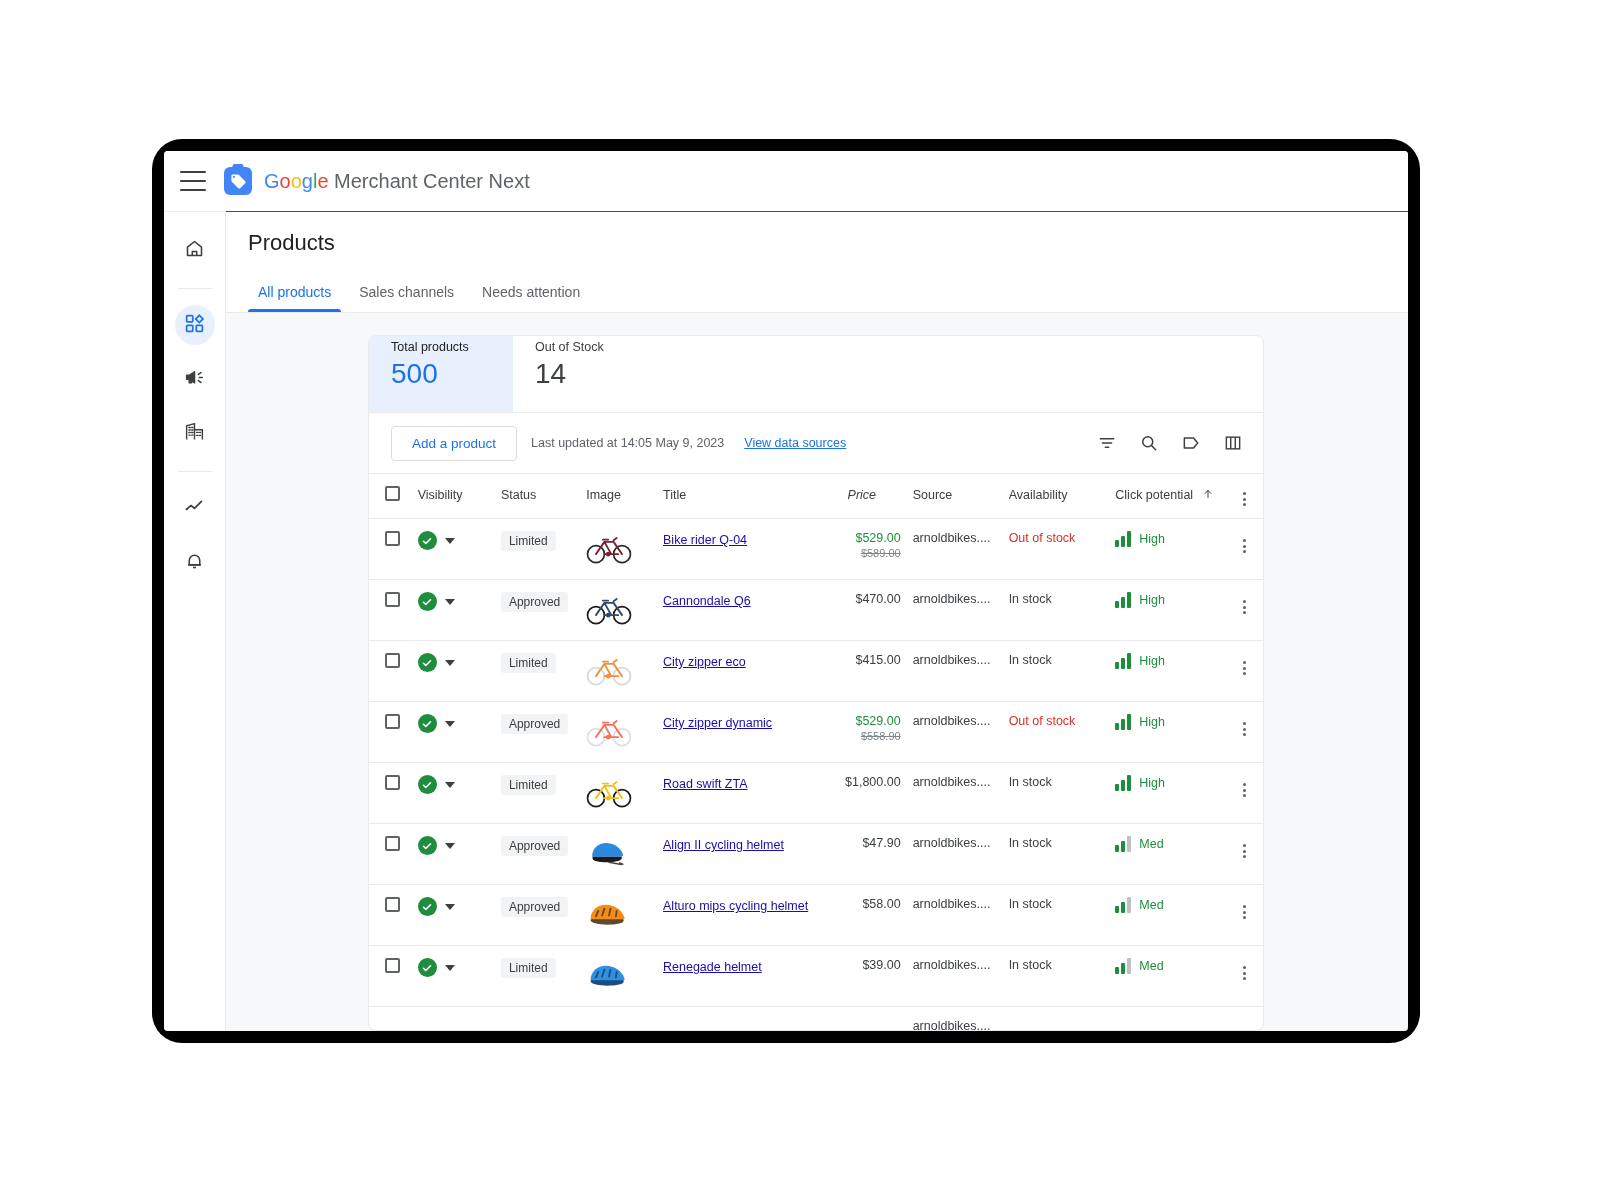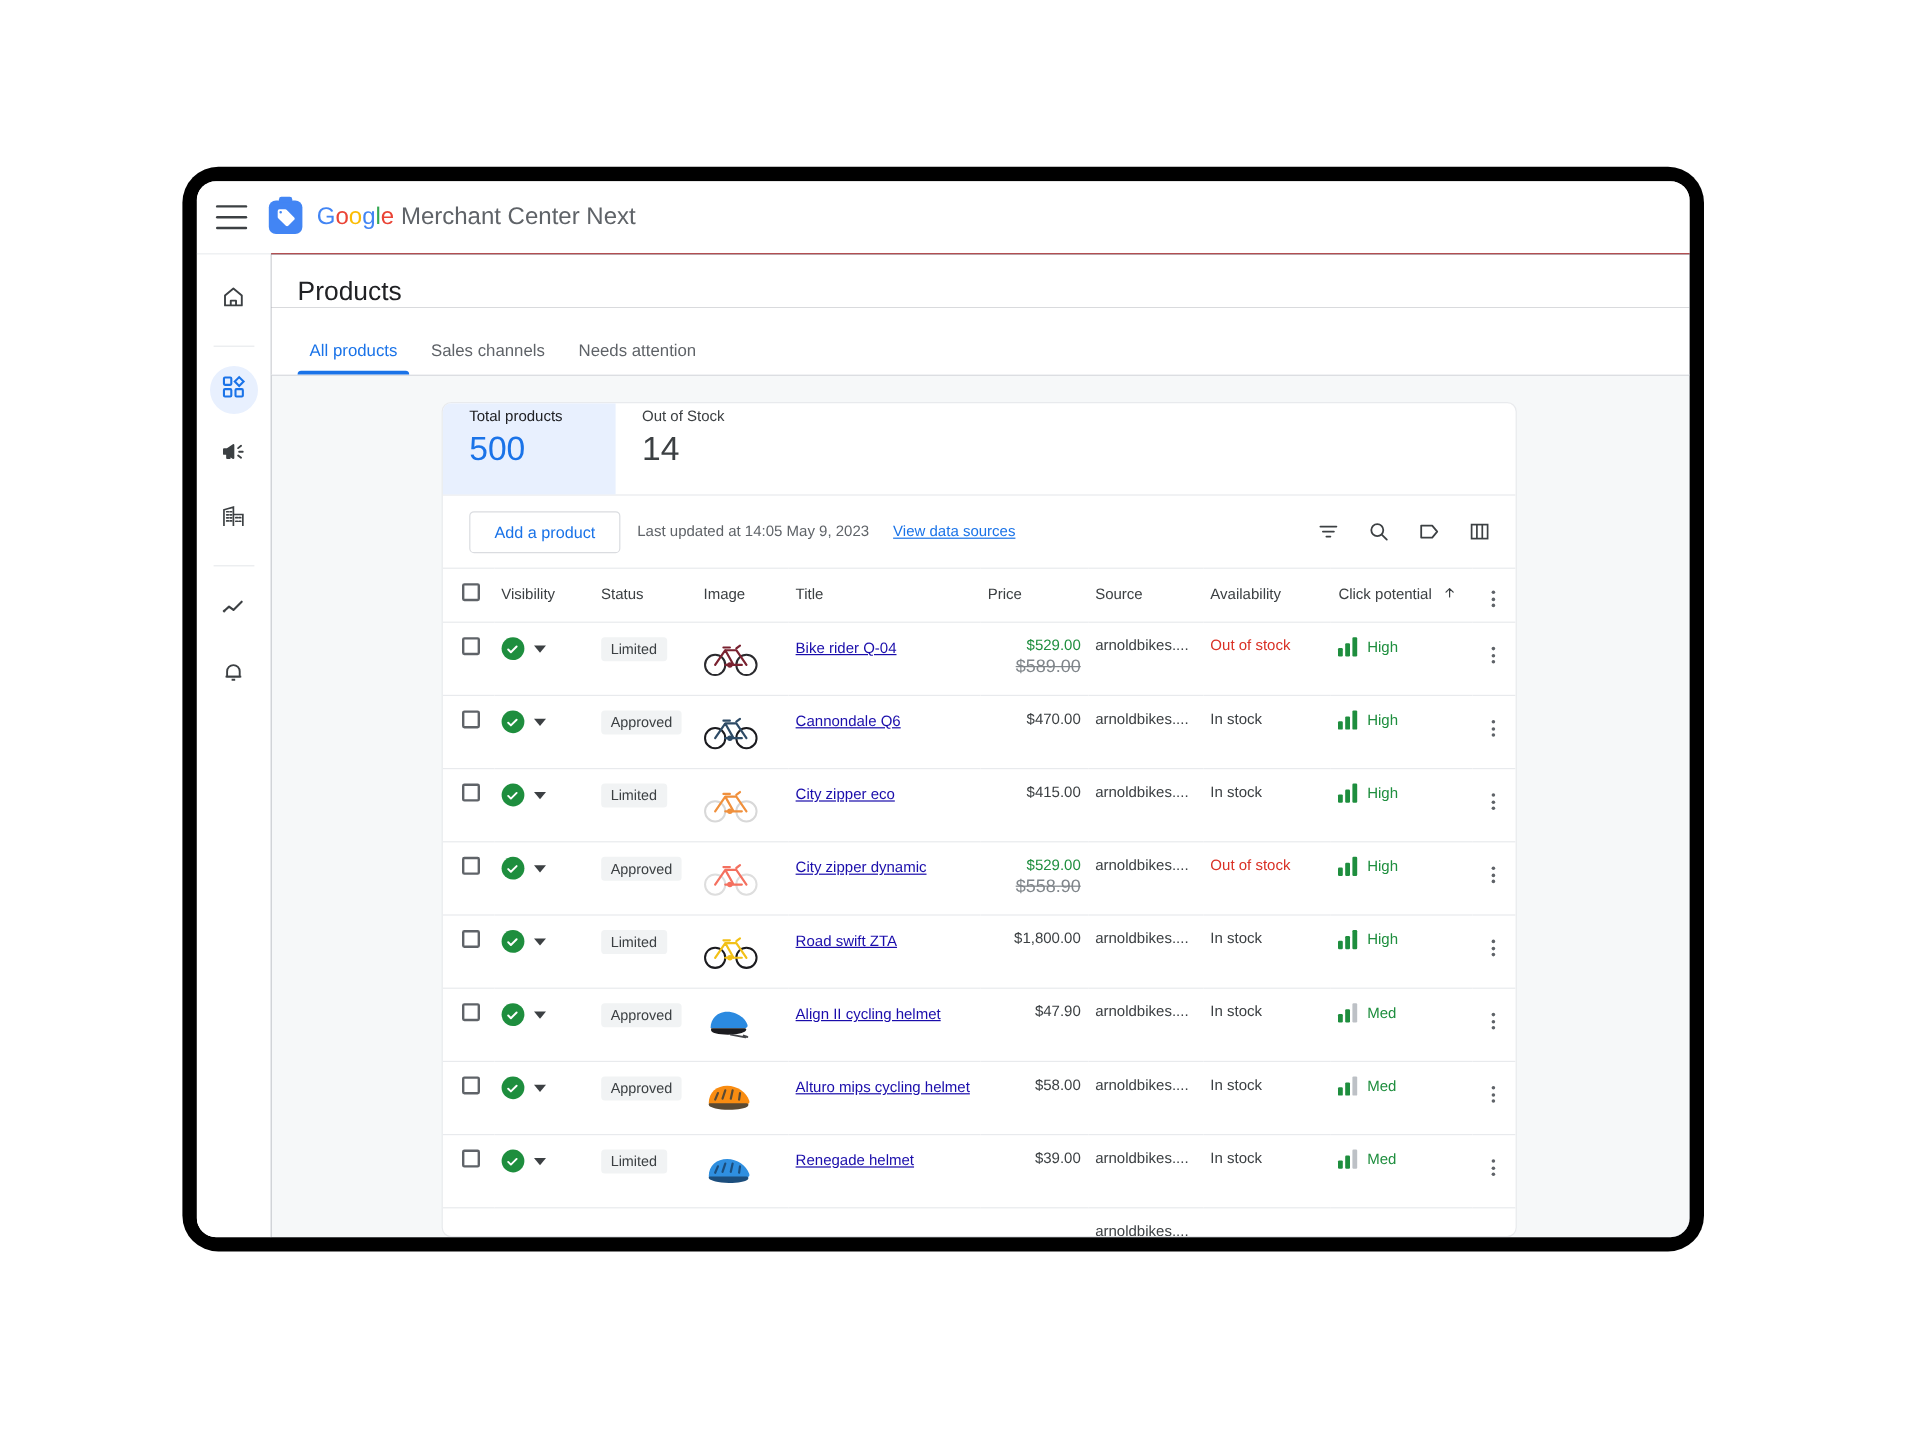--- a/index.html
+++ b/index.html
@@ -15,21 +15,21 @@
     position: absolute;
     left: 152px; top: 139px;
     width: 1268px; height: 904px;
     background: #000000;
     border-radius: 30px;
     padding: 12px;
   }
   #device-screen {
     width: 100%; height: 100%;
     background: #ffffff;
-    border-radius: 16px;
+    border-radius: 4px;
     overflow: hidden;
     position: relative;
   }
 
   
   #appbar {
     height: 60px;
     display: flex; align-items: center;
     padding: 0 18px 0 16px;
     background: #fff;
@@ -160,41 +160,41 @@
   .c-vis   { width:78px; }
   .c-status{ width:80px; }
   .c-img   { width:72px; }
   .c-title { width:150px; }
   .c-price { width:84px; text-align:right; }
   .c-source{ width:90px; }
   .c-avail { width:100px; }
   .c-click { width:110px; }
   .c-menu  { width:34px; text-align:center;}
 
-  th.c-price { text-align:left; }
+  th.c-price { text-align:center;font-style:italic; }
 
   .cb {
     width:15px; height:15px; border:2px solid #5f6368;
     border-radius:2px; display:inline-block; cursor:pointer;
   }
   .vis-cell { display:flex; align-items:center; gap:8px; }
   .check-circle {
     width:19px; height:19px; border-radius:50%; background:#1e8e3e;
     display:flex; align-items:center; justify-content:center;
   }
   .caret { width:0;height:0;border-left:5px solid transparent;border-right:5px solid transparent;border-top:6px solid #3c4043;cursor:pointer;}
   .status-chip {
     display:inline-block; background:#f1f3f4; color:#3c4043;
     font-size:12px; padding: 3px 8px; border-radius:3px;
   }
   .thumb { width:46px; height:34px; display:block; }
   .title-link { color:#1a0dab; text-decoration:underline; cursor:pointer; font-size:12.5px; line-height:1.45; display:inline-block;}
   .price-main { display:block; }
   .price-sale { color:#1e8e3e; }
-  .price-was { display:block; color:#80868b; text-decoration:line-through; font-size:15px; margin-top:2px;}
+  .price-was { display:block; color:#80868b; text-decoration:line-through; font-size:11px; margin-top:2px;}
   .avail-out { color:#d93025; }
   .click-cell { display:flex; align-items:center; gap:8px; }
   .bars { display:flex; align-items:flex-end; gap:2px; height:16px; }
   .bars i { display:block; width:4px; border-radius:1px; }
   .b1 { height:7px; }
   .b2 { height:11px; }
   .b3 { height:16px; }
   .on  { background:#1e8e3e; }
   .off { background:#bdc1c6; }
   .click-label { color:#1e8e3e; font-size:12.5px; }

